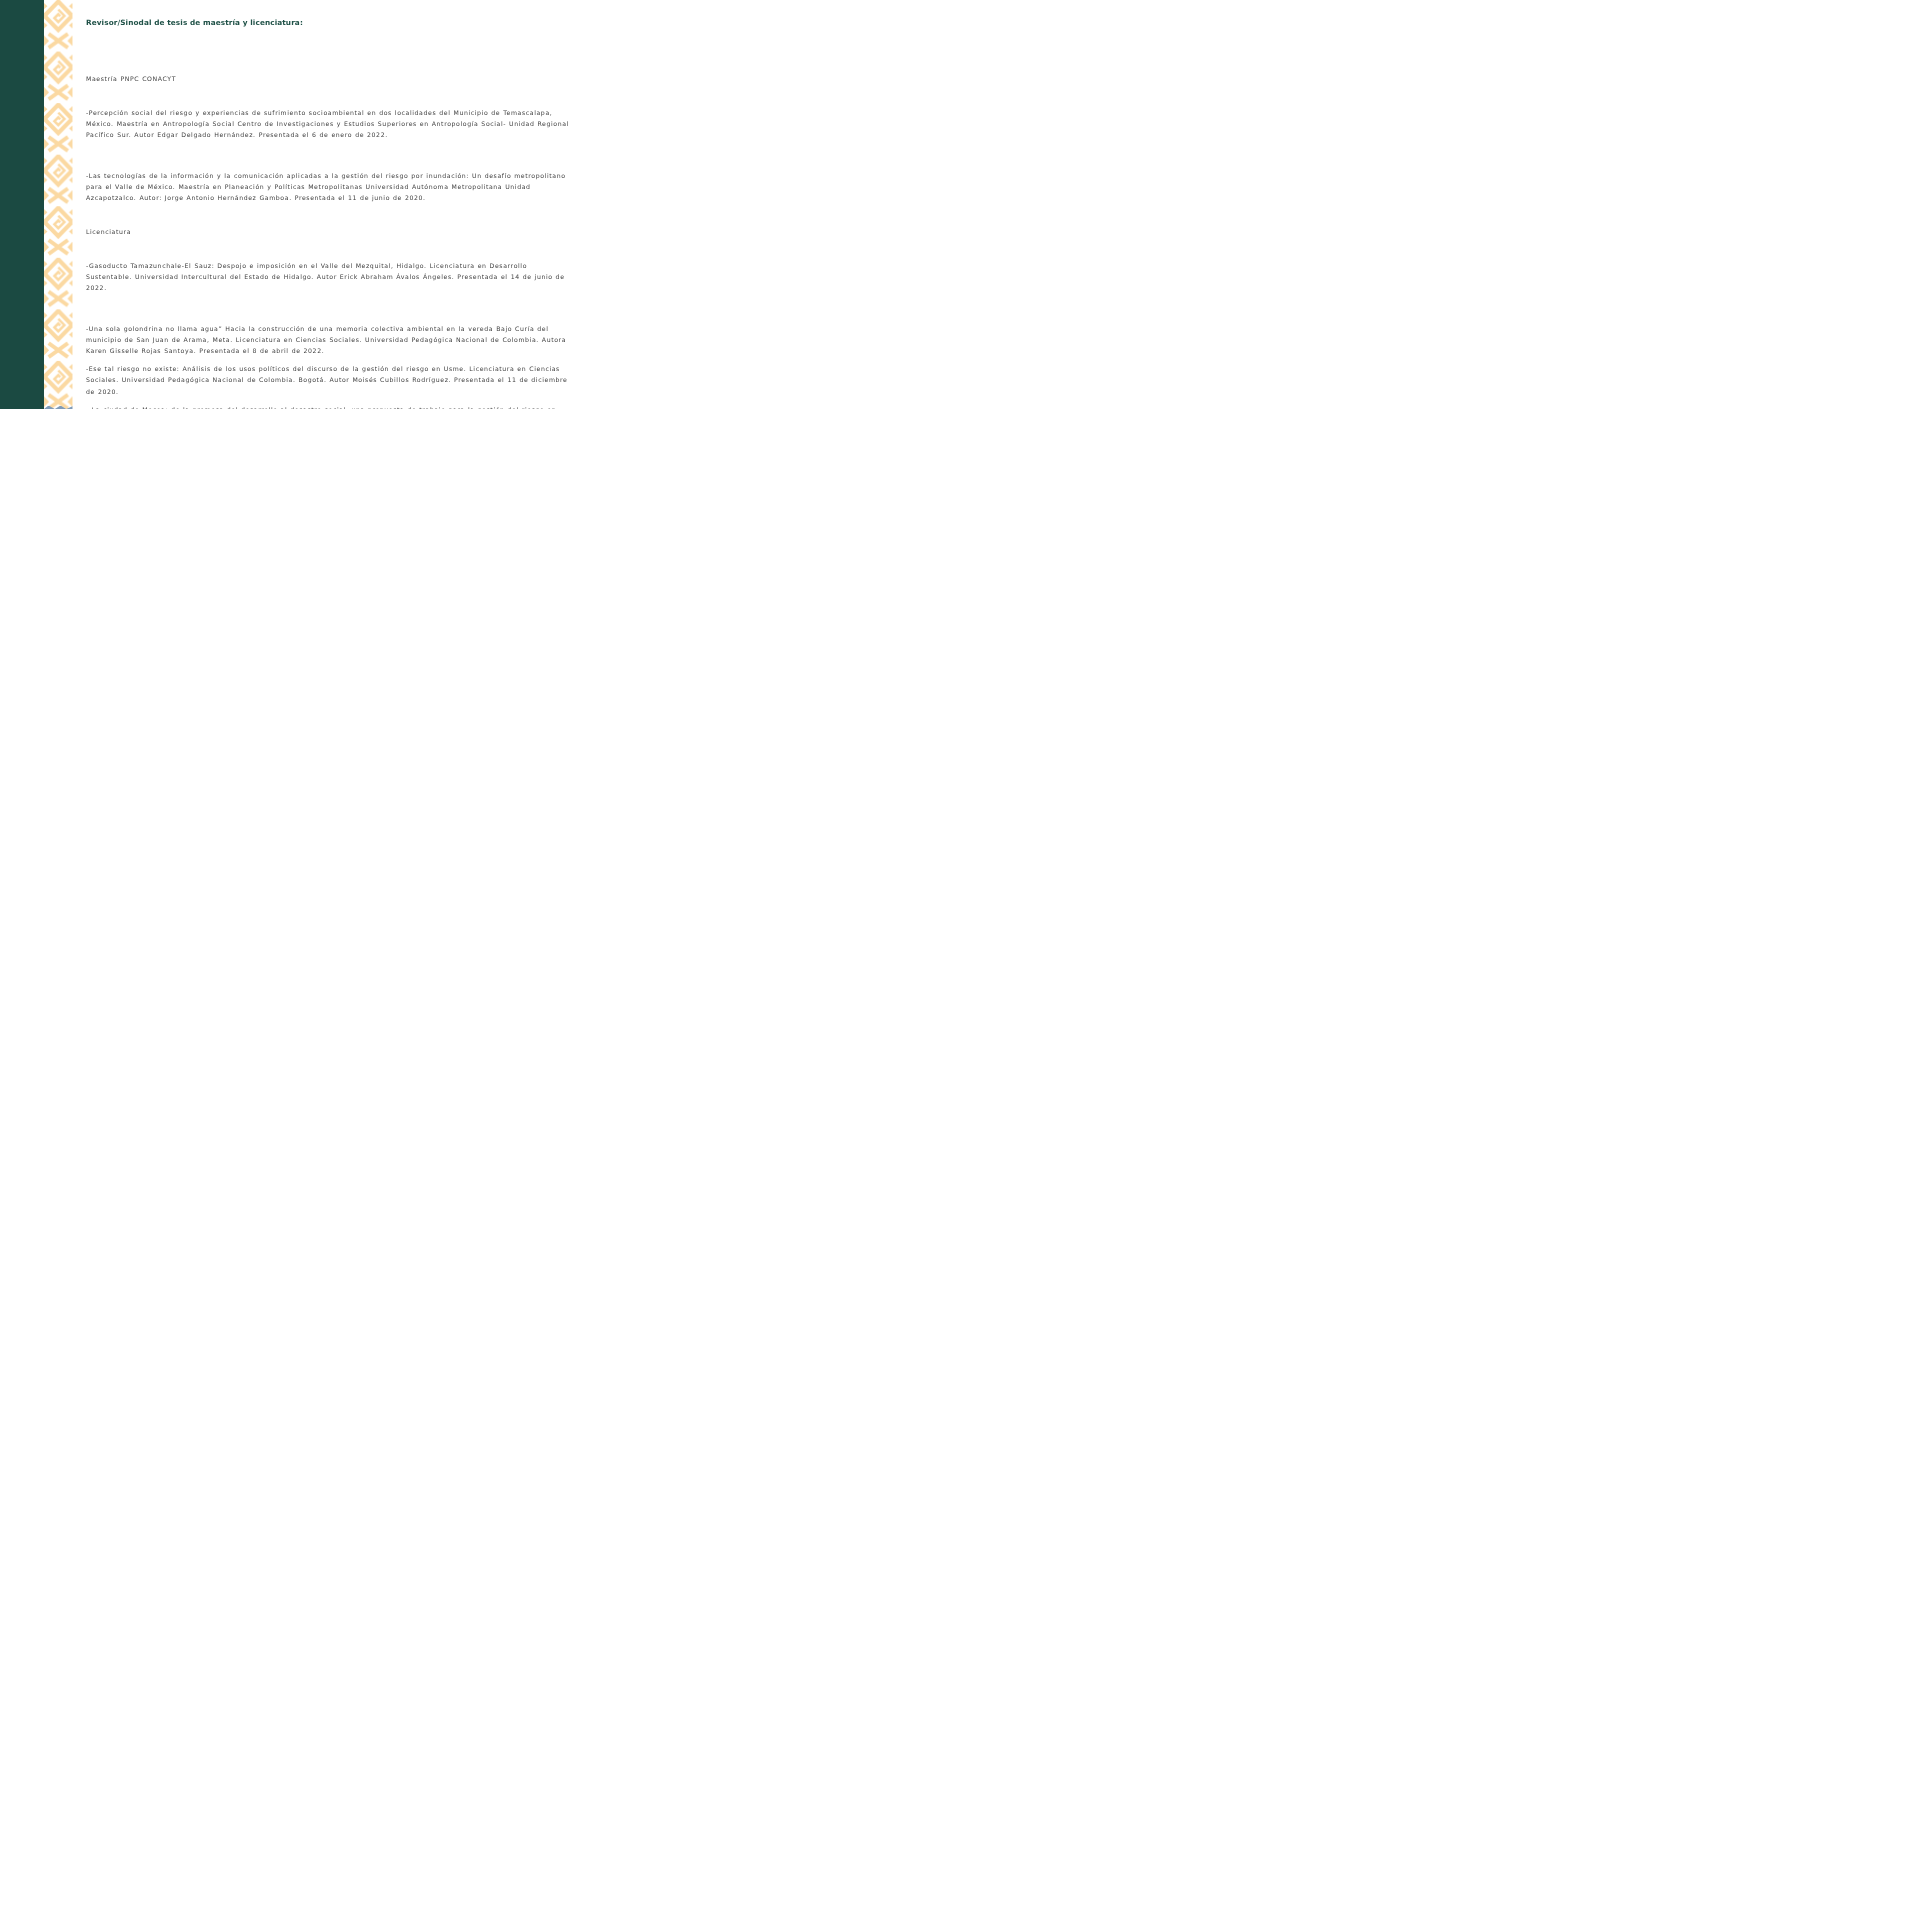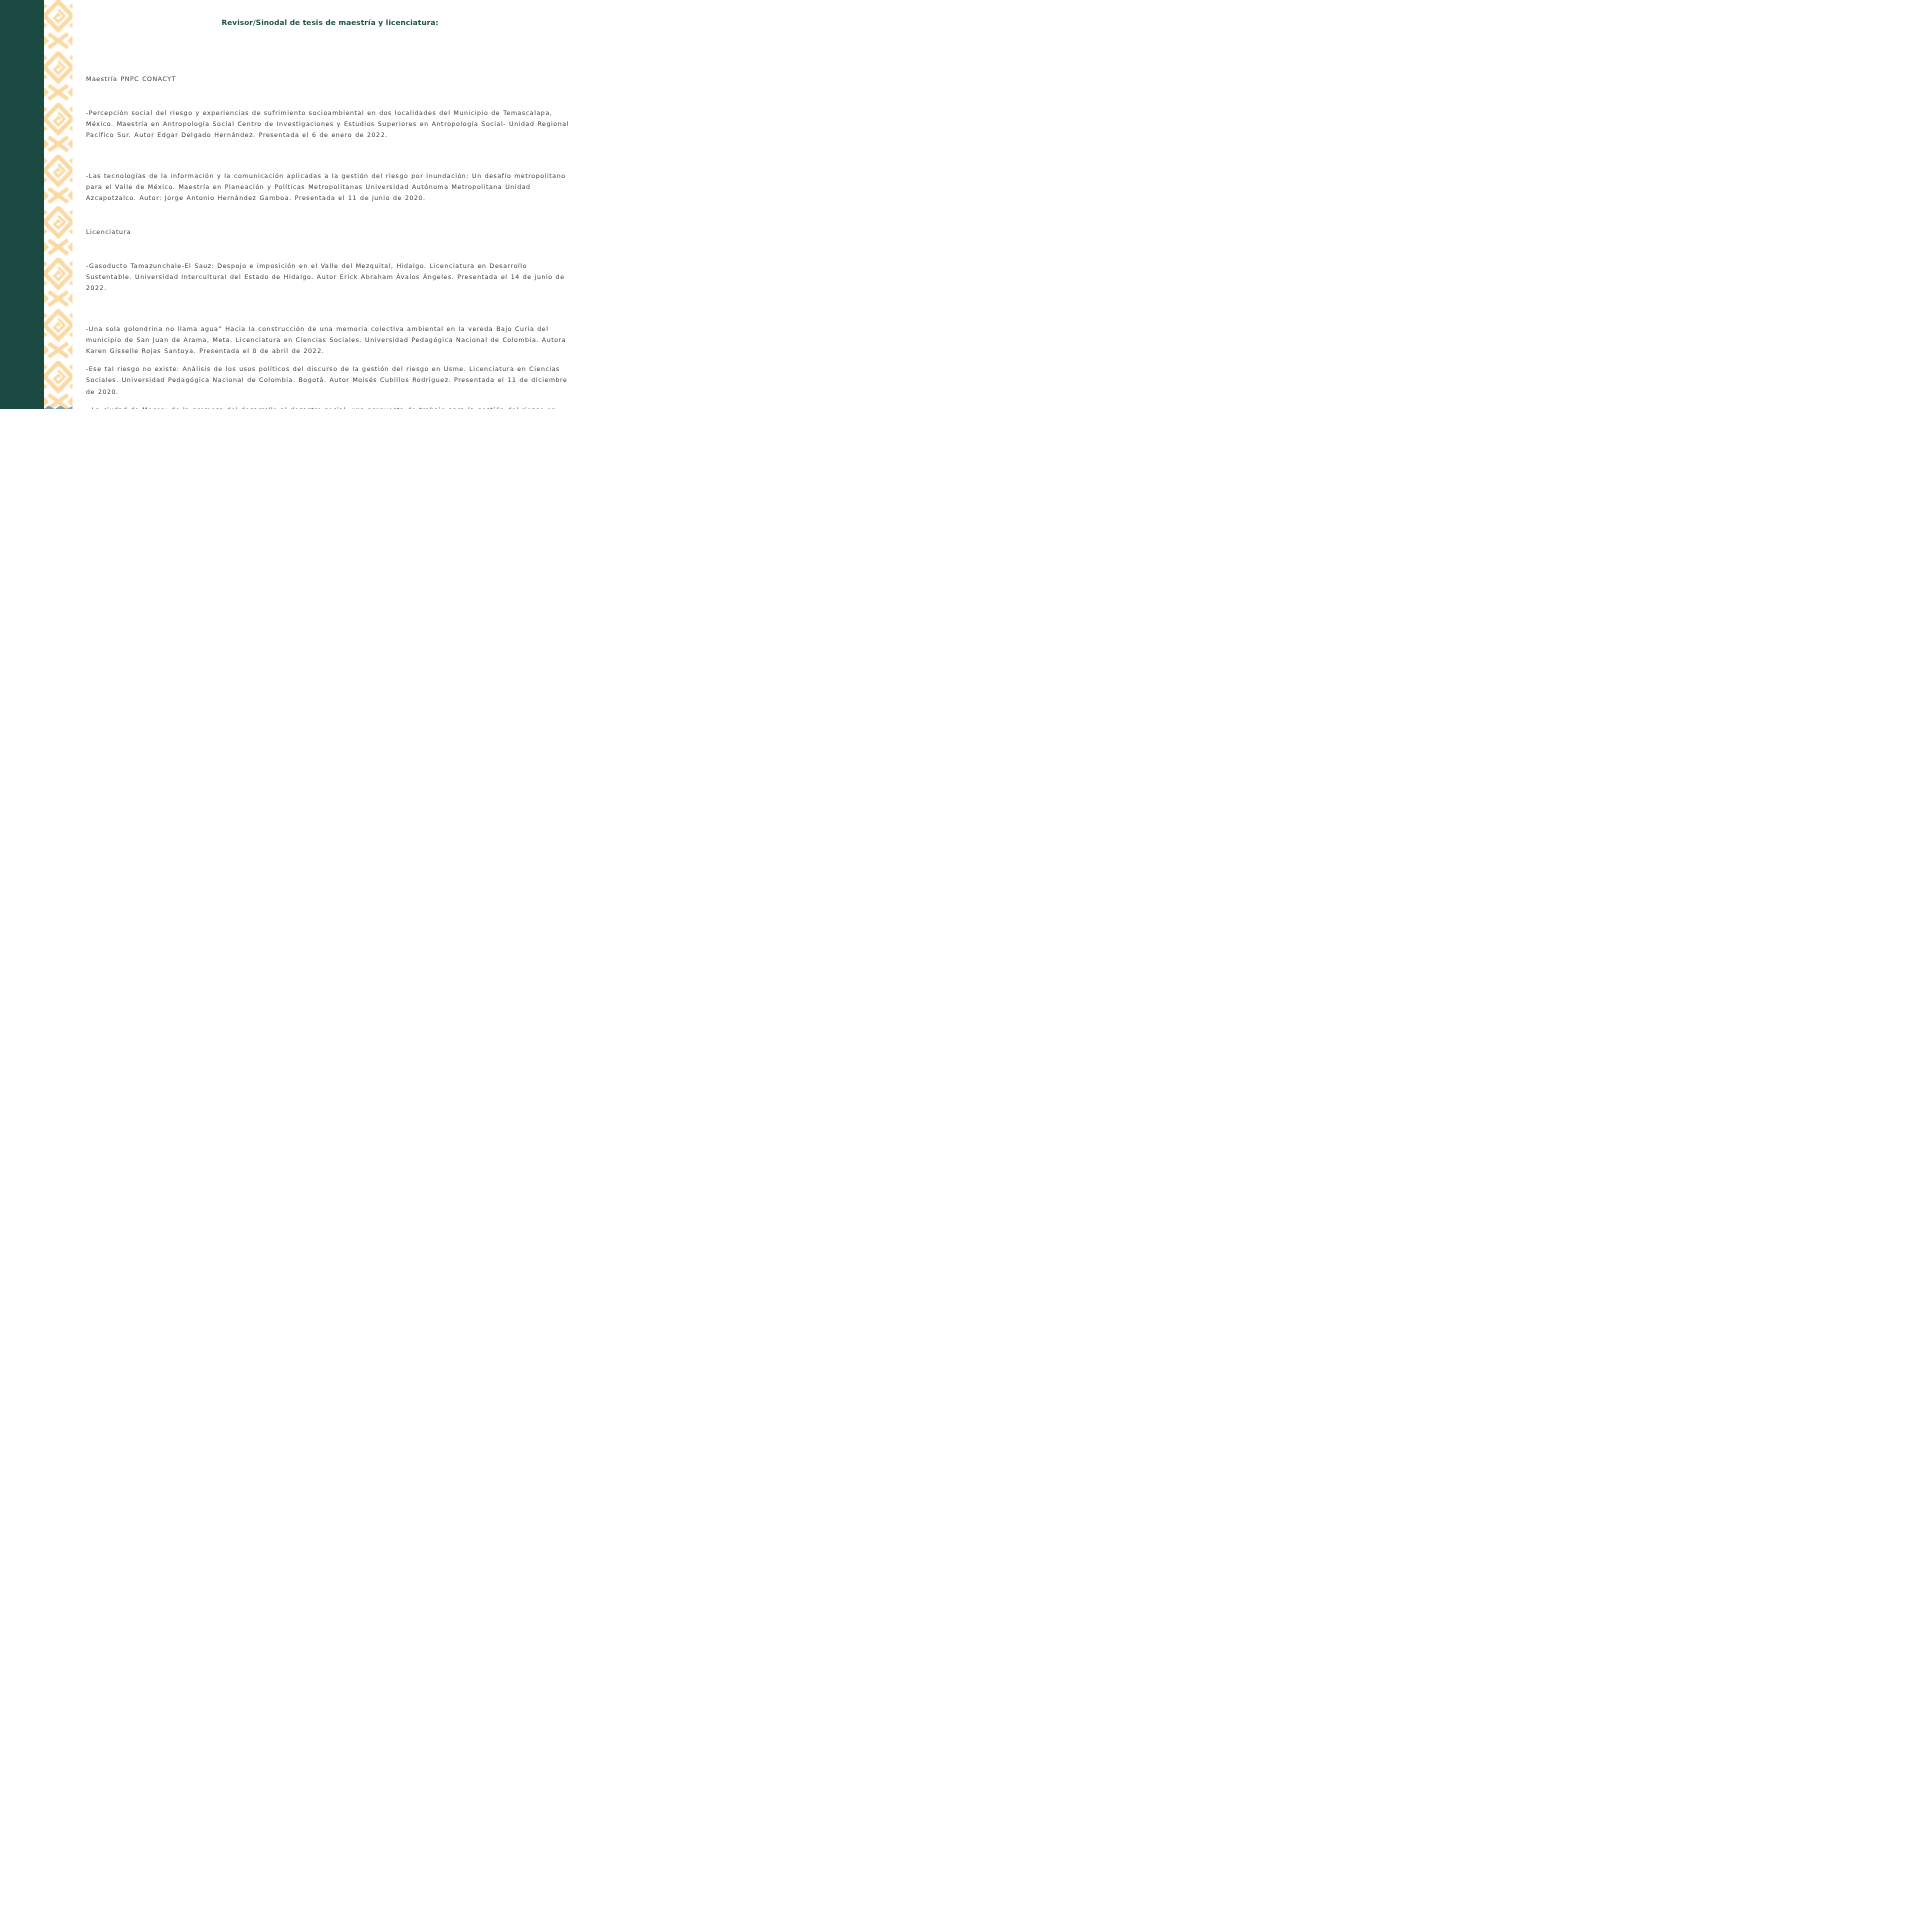--- a/index.html
+++ b/index.html
@@ -32,21 +32,20 @@
     width:488px;
     color:#3F3F3F;
   }
   .page-title{
     margin:0 0 23px 0;
     font-size:7.3px;
     line-height:8.9px;
     font-weight:bold;
     color:#1F5147;
     letter-spacing:0.1px;
-    text-align:center;
   }
   .para{
     font-size:6.2px;
     line-height:11.2px;
     letter-spacing:0.6px;
     word-spacing:0.4px;
     margin:0 0 7px 0;
     white-space:pre-wrap;
   }
   .para:last-child{margin-bottom:0;}

